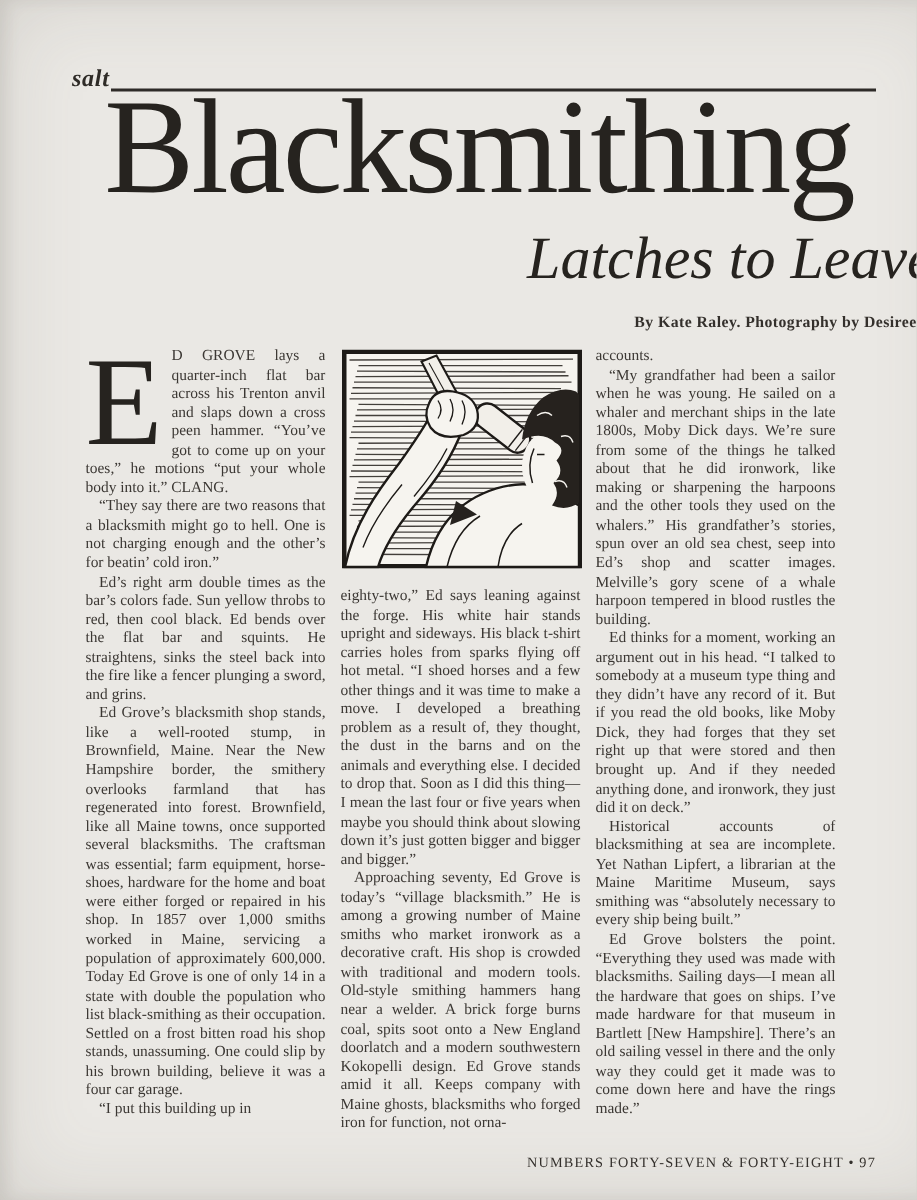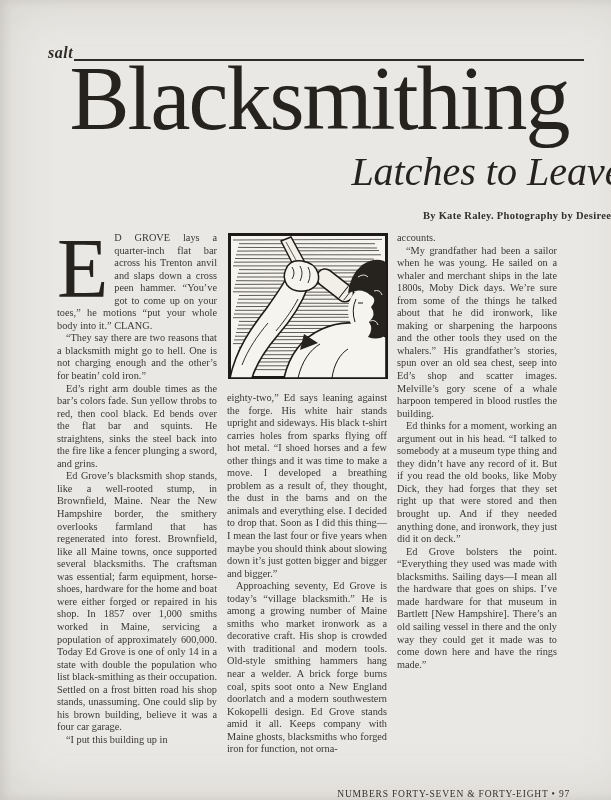--- a/index.html
+++ b/index.html
@@ -57,24 +57,23 @@
     color:#26231f;
   }
   #col-1{left:57px;}
   #col-2{left:227px;top:392px;height:366px;}
   #col-3{left:397px;}
   .illustration{
     position:absolute;left:228px;top:233px;width:160px;height:146px;margin:0;
   }
   .illustration svg{display:block;width:160px;height:146px;}
   .footer{
-    position:absolute;right:68px;top:771px;
+    position:absolute;right:54px;top:771px;
     font-size:9.5px;letter-spacing:.8px;
     color:#34302c;
-    margin-top:18px;
   }
 </style>
 </head>
 <body>
 
 <div class="page">
 
   <div class="salt-mark">salt</div>
   <div class="header-rule"></div>
 
@@ -169,17 +168,18 @@
   </figure>
 
   <div id="col-2" class="col">
       <p>eighty-two,” Ed says leaning against the forge. His white hair stands upright and sideways. His black t-shirt carries holes from sparks flying off hot metal. “I shoed horses and a few other things and it was time to make a move. I developed a breathing problem as a result of, they thought, the dust in the barns and on the animals and everything else. I decided to drop that. Soon as I did this thing—I mean the last four or five years when maybe you should think about slowing down it’s just gotten bigger and bigger and bigger.”</p>
       <p class="ind">Approaching seventy, Ed Grove is today’s “village blacksmith.” He is among a growing number of Maine smiths who market ironwork as a decorative craft. His shop is crowded with traditional and modern tools. Old-style smithing hammers hang near a welder. A brick forge burns coal, spits soot onto a New England doorlatch and a modern southwestern Kokopelli design. Ed Grove stands amid it all. Keeps company with Maine ghosts, blacksmiths who forged iron for function, not orna-</p>
     </div>
   <div id="col-3" class="col">
       <p>accounts.</p>
       <p class="ind">“My grandfather had been a sailor when he was young. He sailed on a whaler and merchant ships in the late 1800s, Moby Dick days. We’re sure from some of the things he talked about that he did ironwork, like making or sharpening the harpoons and the other tools they used on the whalers.” His grandfather’s stories, spun over an old sea chest, seep into Ed’s shop and scatter images. Melville’s gory scene of a whale harpoon tempered in blood rustles the building.</p>
       <p class="ind">Ed thinks for a moment, working an argument out in his head. “I talked to somebody at a museum type thing and they didn’t have any record of it. But if you read the old books, like Moby Dick, they had forges that they set right up that were stored and then brought up. And if they needed anything done, and ironwork, they just did it on deck.”</p>
+      <p class="ind">Historical accounts of blacksmithing at sea are incomplete. Yet Nathan Lipfert, a librarian at the Maine Maritime Museum, says smithing was “absolutely necessary to every ship being built.”</p>
       <p class="ind">Ed Grove bolsters the point. “Everything they used was made with blacksmiths. Sailing days—I mean all the hardware that goes on ships. I’ve made hardware for that museum in Bartlett [New Hampshire]. There’s an old sailing vessel in there and the only way they could get it made was to come down here and have the rings made.”</p>
     </div>
 
   <div class="footer">NUMBERS FORTY-SEVEN &amp; FORTY-EIGHT • 97</div>
 </div>
 
 </body></html>

